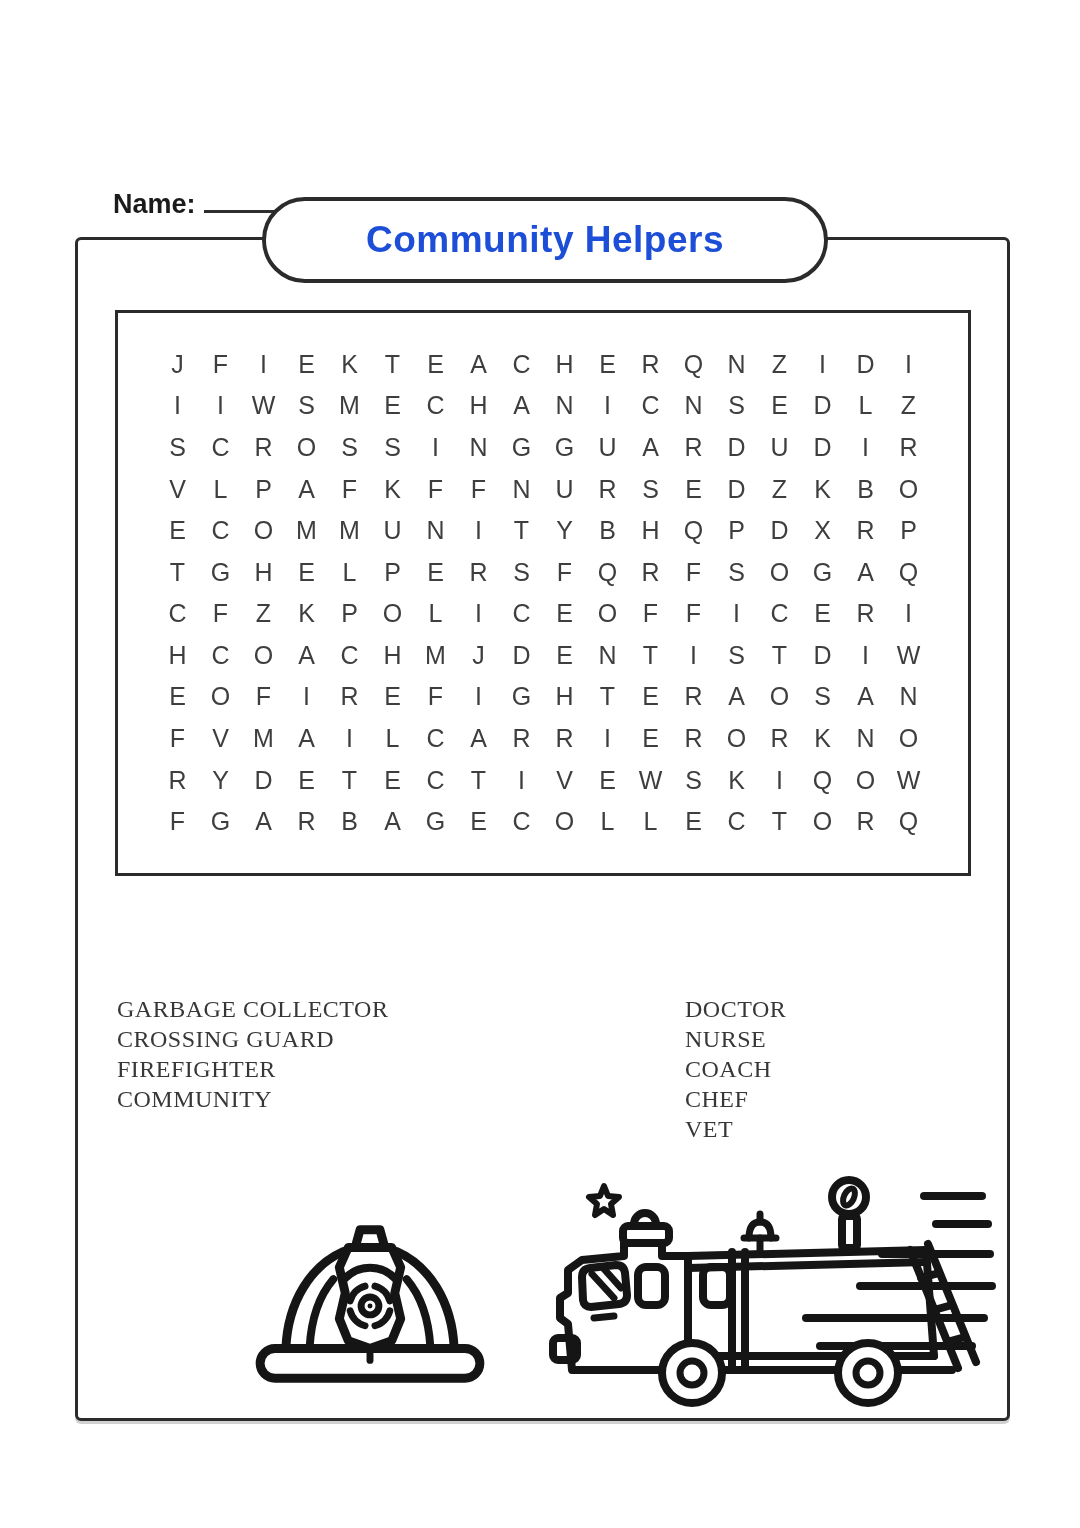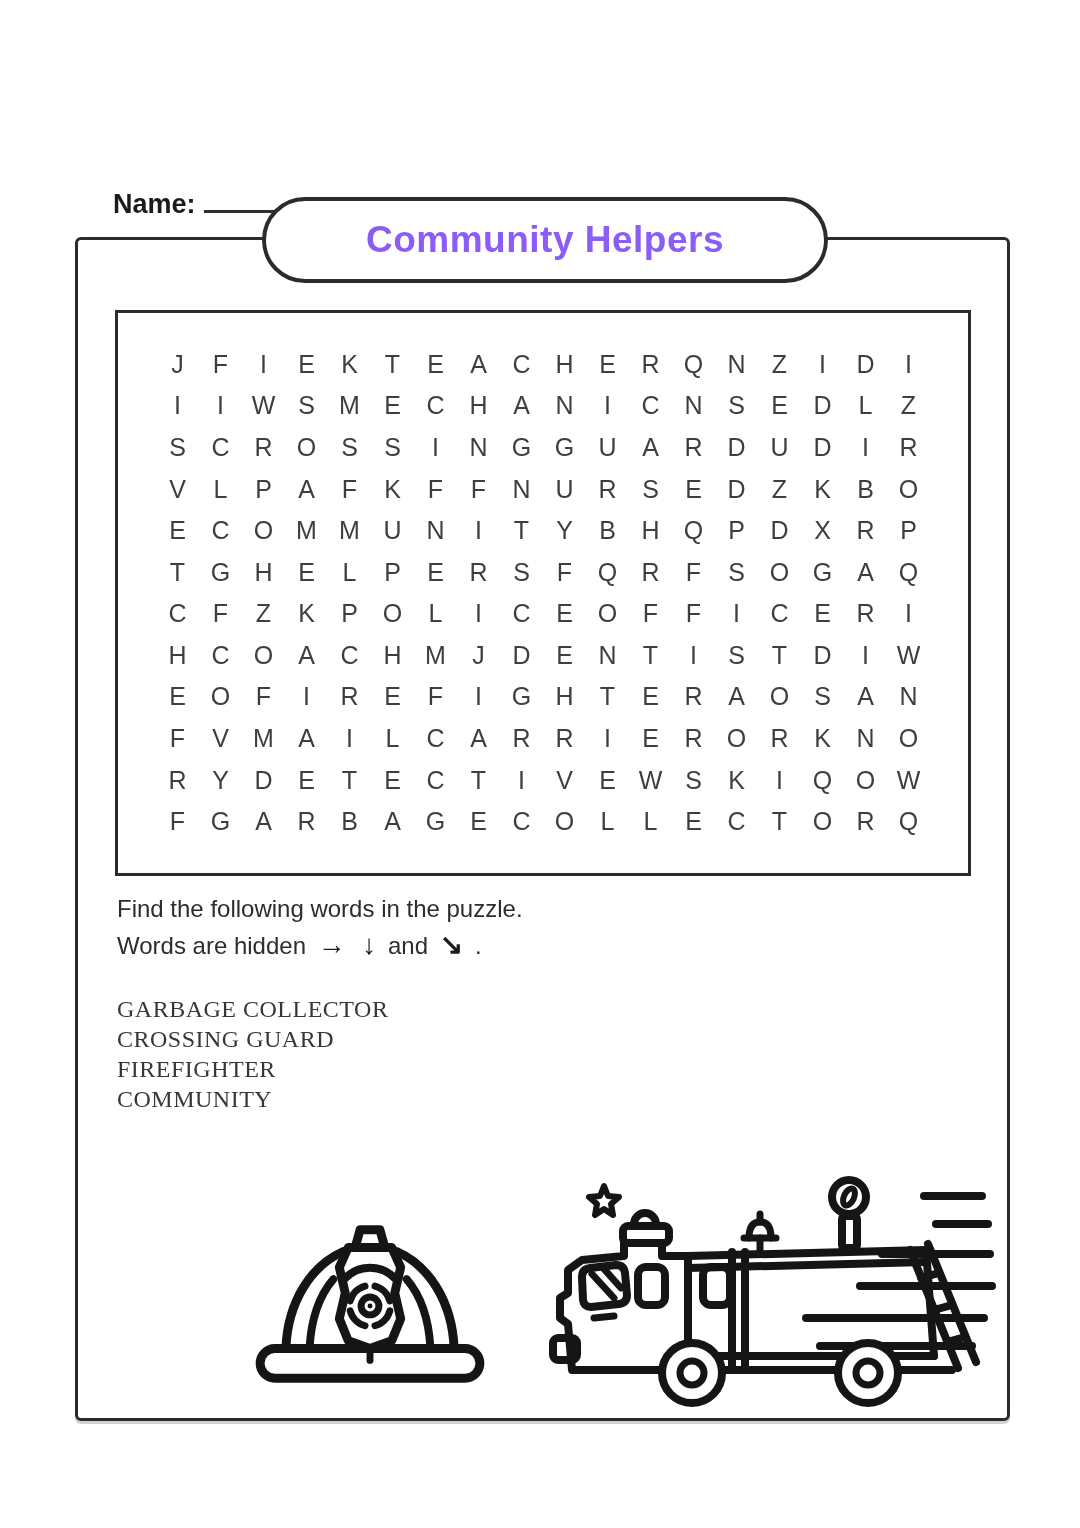--- a/index.html
+++ b/index.html
@@ -17,21 +17,21 @@
     position:absolute; left:75px; top:237px; width:929px; height:1178px;
     border:3px solid #2b2b2b; border-radius:6px; background:#ffffff;
     box-shadow:0 3px 0 rgba(0,0,0,0.18);
   }
   
   .title-pill {
     position:absolute; left:262px; top:197px; width:558px; height:78px;
     background:#ffffff; border:4px solid #2b2b2b; border-radius:44px;
     display:flex; align-items:center; justify-content:center; z-index:3;
   }
-  .title-text { font-size:37px; font-weight:bold; letter-spacing:0.5px; color:#8b5cf6; }
+  .title-text { font-size:37px; font-weight:bold; letter-spacing:0.5px; color:#1d4ed8; }
 
   
   .grid-box {
     position:absolute; left:115px; top:310px; width:850px; height:560px;
     border:3px solid #2b2b2b; background:#ffffff;
     display:flex; align-items:center; justify-content:center; z-index:2;
   }
   .letter-grid { display:grid; grid-template-columns:repeat(18, 43px); grid-auto-rows:41.6px; }
   .cell {
     display:flex; align-items:center; justify-content:center;
@@ -283,37 +283,33 @@
         <span class="cell">L</span>
         <span class="cell">E</span>
         <span class="cell">C</span>
         <span class="cell">T</span>
         <span class="cell">O</span>
         <span class="cell">R</span>
         <span class="cell">Q</span>
       </div>
   </div>
 
-  <div class="instructions">
-    <div>Find the following words in the puzzle.</div>
-    <div>
-      <span>Words are hidden</span>
-      <span class="arrow">→</span>
-      <span class="arrow">↓</span>
-      <span>and</span>
-      <span class="arrow">↘</span>
-      <span>.</span>
-    </div>
-  </div>
 
   <div class="word-column col-1">
       <div class="word">GARBAGE COLLECTOR</div>
       <div class="word">CROSSING GUARD</div>
       <div class="word">FIREFIGHTER</div>
       <div class="word">COMMUNITY</div>
+    </div>
+  <div class="word-column col-3">
+      <div class="word">DOCTOR</div>
+      <div class="word">NURSE</div>
+      <div class="word">COACH</div>
+      <div class="word">CHEF</div>
+      <div class="word">VET</div>
     </div>
 
   <div class="helmet-wrap">
     <svg viewBox="0 0 250 200" xmlns="http://www.w3.org/2000/svg">
       <g fill="none" stroke="#151515" stroke-width="9" stroke-linecap="round" stroke-linejoin="round">
 
         <path d="M40 150 C42 102 66 66 98 52"></path>
         <path d="M210 150 C208 102 184 66 152 52"></path>
 
         <path d="M64 149 C66 114 76 94 88 80" stroke-width="8"></path>

